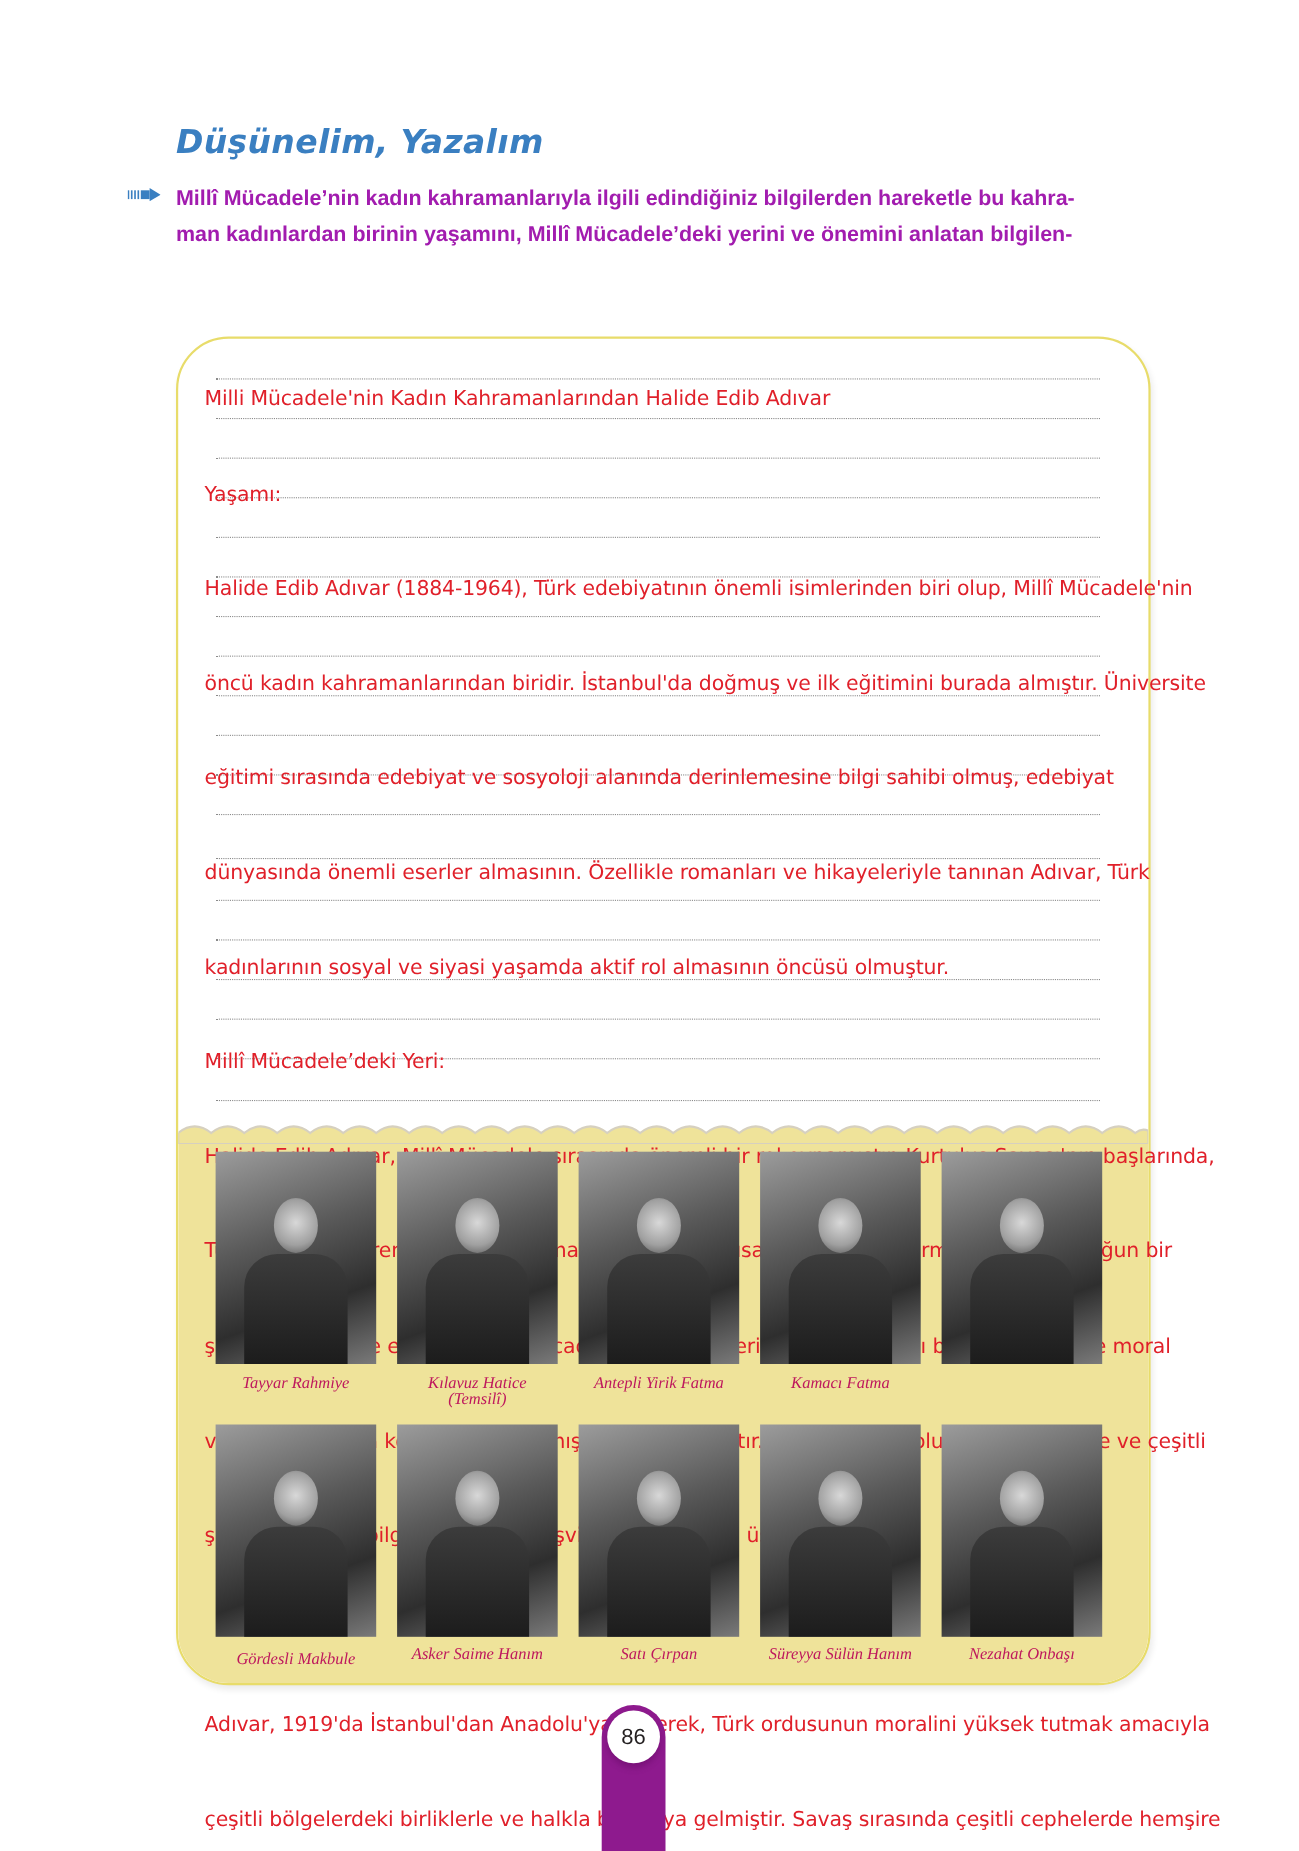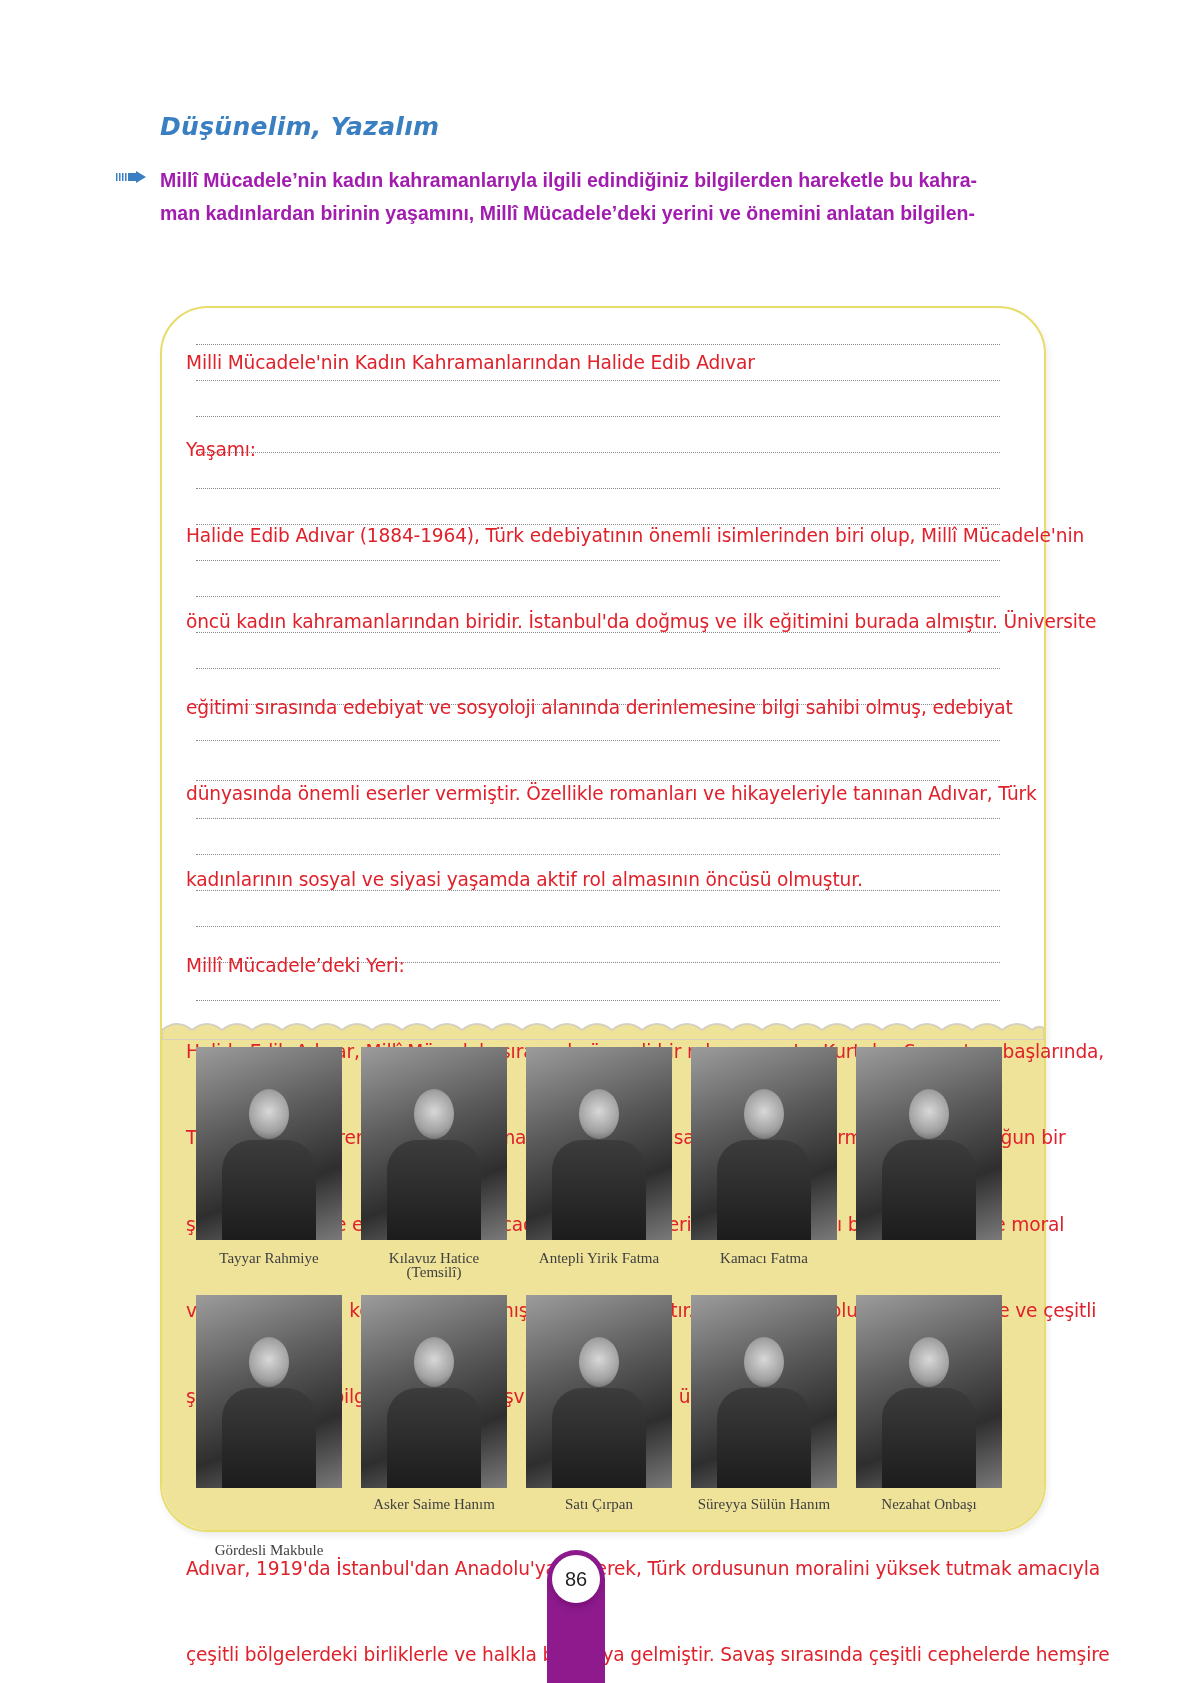--- a/index.html
+++ b/index.html
@@ -1,35 +1,35 @@
 <!DOCTYPE html>
 <html><head>
 <meta charset="utf-8">
 <style>
   html, body { margin:0; padding:0; background:#ffffff; }
   body { width:1181px; height:1683px; position:relative; overflow:hidden; font-family:"Liberation Sans", sans-serif; }
 
-  .heading { position:absolute; left:160px; top:112px; font-family:"DejaVu Sans", sans-serif; font-style:italic; font-weight:bold; font-size:25px; color:#3a7fc1; letter-spacing:0.3px; }
+  .heading { position:absolute; left:160px; top:112px; font-family:"DejaVu Sans", sans-serif; font-style:italic; font-weight:bold; font-size:30px; color:#3a7fc1; letter-spacing:0.3px; }
 
   .instr { position:absolute; left:160px; top:164px; width:880px; font-family:"Liberation Sans", sans-serif; font-weight:bold; font-size:19.5px; line-height:32.5px; color:#a21caf; }
   .arrow { position:absolute; left:116px; top:171px; width:30px; height:12px; }
 
   .box { position:absolute; left:160px; top:306px; width:882px; height:1222px; border:2px solid #e8dc6a; border-radius:48px; background:#ffffff; overflow:hidden; box-shadow: 2px 4px 6px rgba(0,0,0,0.08); }
   .box-bottom { position:absolute; left:0; top:722px; width:100%; height:500px; background:#efe39a; }
   .wave { position:absolute; left:0; top:708px; width:100%; height:24px; }
 
   .dotline { position:absolute; left:196px; width:804px; height:0; border-top:1.6px dotted #8a8a8a; }
 
   .answer { position:absolute; left:186px; top:292px; width:990px; font-family:"DejaVu Sans", sans-serif; font-size:18.6px; line-height:28.7px; color:#e0202a; white-space:pre-wrap; letter-spacing:-0.15px; }
   .answer div { white-space:nowrap; }
 
   .photo { position:absolute; width:146px; height:193px; background:linear-gradient(160deg,#9c9c9c 0%,#5a5a5a 40%,#2e2e2e 70%,#7a7a7a 100%); }
   .photo .face { position:absolute; left:50%; top:22%; width:40px; height:50px; margin-left:-20px; border-radius:50%; background:radial-gradient(circle at 50% 45%, #d8d8d8 0%, #a0a0a0 60%, #555 100%); }
   .photo .body { position:absolute; left:18%; right:18%; top:48%; bottom:0; border-radius:30px 30px 0 0; background:linear-gradient(180deg,#3c3c3c,#1c1c1c); }
-  .caption { position:absolute; width:170px; text-align:center; font-family:"Liberation Serif", serif; font-size:15px; line-height:14px; color:#404040; }
+  .caption { position:absolute; width:170px; text-align:center; font-family:"Liberation Serif", serif; font-style:italic; font-size:15px; line-height:14px; color:#be185d; }
 
   .pagetab { position:absolute; left:547px; top:1550px; width:58px; height:140px; background:#8e1a8e; border-radius:29px 29px 0 0; }
   .pagecircle { position:absolute; left:552px; top:1555px; width:48px; height:48px; border-radius:50%; background:#ffffff; box-shadow:0 4px 6px rgba(80,0,80,0.35); display:flex; align-items:center; justify-content:center; font-family:"Liberation Sans", sans-serif; font-size:20px; color:#231f20; }
 </style>
 </head>
 <body>
 
 <div class="heading">Düşünelim, Yazalım</div>
 
 <svg class="arrow" viewBox="0 0 30 12">
@@ -71,21 +71,21 @@
 <div class="dotline" style="top:926px"></div>
 <div class="dotline" style="top:962px"></div>
 <div class="dotline" style="top:1000px"></div>
 
 <div class="answer">
   <div>Milli Mücadele'nin Kadın Kahramanlarından Halide Edib Adıvar</div>
   <div>Yaşamı:</div>
   <div>Halide Edib Adıvar (1884-1964), Türk edebiyatının önemli isimlerinden biri olup, Millî Mücadele'nin</div>
   <div>öncü kadın kahramanlarından biridir. İstanbul'da doğmuş ve ilk eğitimini burada almıştır. Üniversite</div>
   <div>eğitimi sırasında edebiyat ve sosyoloji alanında derinlemesine bilgi sahibi olmuş, edebiyat</div>
-  <div>dünyasında önemli eserler vermiştir. Özellikle romanları ve hikayeleriyle tanınan Adıvar, Türk</div>
+  <div>dünyasında önemli eserler almasının. Özellikle romanları ve hikayeleriyle tanınan Adıvar, Türk</div>
   <div>kadınlarının sosyal ve siyasi yaşamda aktif rol almasının öncüsü olmuştur.</div>
   <div>Millî Mücadele’deki Yeri:</div>
   <div>Halide Edib Adıvar, Millî Mücadele sırasında önemli bir rol oynamıştır. Kurtuluş Savaşı'nın başlarında,</div>
   <div>Türk milletinin direniş ruhunu artırmak ve savaşın ulusal bilincini oluşturmak amacıyla yoğun bir</div>
   <div>şekilde mücadele etmiştir. Millî Mücadele'nin ilk günlerinde, Türk halkını bilgilendirmek ve moral</div>
   <div>vermek amacıyla konuşmalar yapmış, yazılar yazmıştır. Özellikle Anadolu'daki cephelerde ve çeşitli</div>
   <div>şehirlerde halkı bilgilendirme ve teşvik etme görevini üstlenmiştir.</div>
   <div style="height:28.7px"></div>
   <div>Adıvar, 1919'da İstanbul'dan Anadolu'ya geçerek, Türk ordusunun moralini yüksek tutmak amacıyla</div>
   <div>çeşitli bölgelerdeki birliklerle ve halkla bir araya gelmiştir. Savaş sırasında çeşitli cephelerde hemşire</div>
@@ -145,21 +145,21 @@
   </div>
 <div class="photo" style="left:691px;top:1295px">
     <div class="face"></div>
     <div class="body"></div>
   </div>
 <div class="photo" style="left:856px;top:1295px">
     <div class="face"></div>
     <div class="body"></div>
   </div>
 
-<div class="caption" style="left:184px;top:1543px">
+<div class="caption" style="left:184px;top:1502px">
     <div>Gördesli Makbule</div>
   </div>
 <div class="caption" style="left:349px;top:1497px">
     <div>Asker Saime Hanım</div>
   </div>
 <div class="caption" style="left:514px;top:1497px">
     <div>Satı Çırpan</div>
   </div>
 <div class="caption" style="left:679px;top:1497px">
     <div>Süreyya Sülün Hanım</div>

